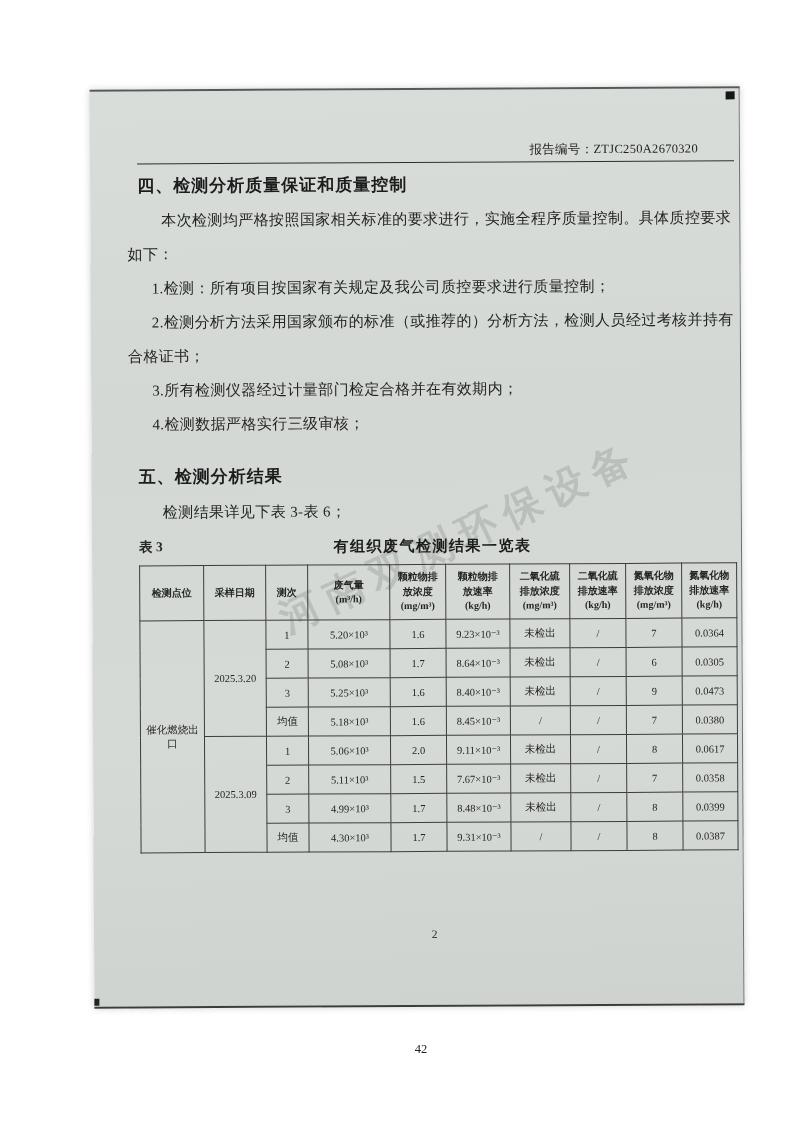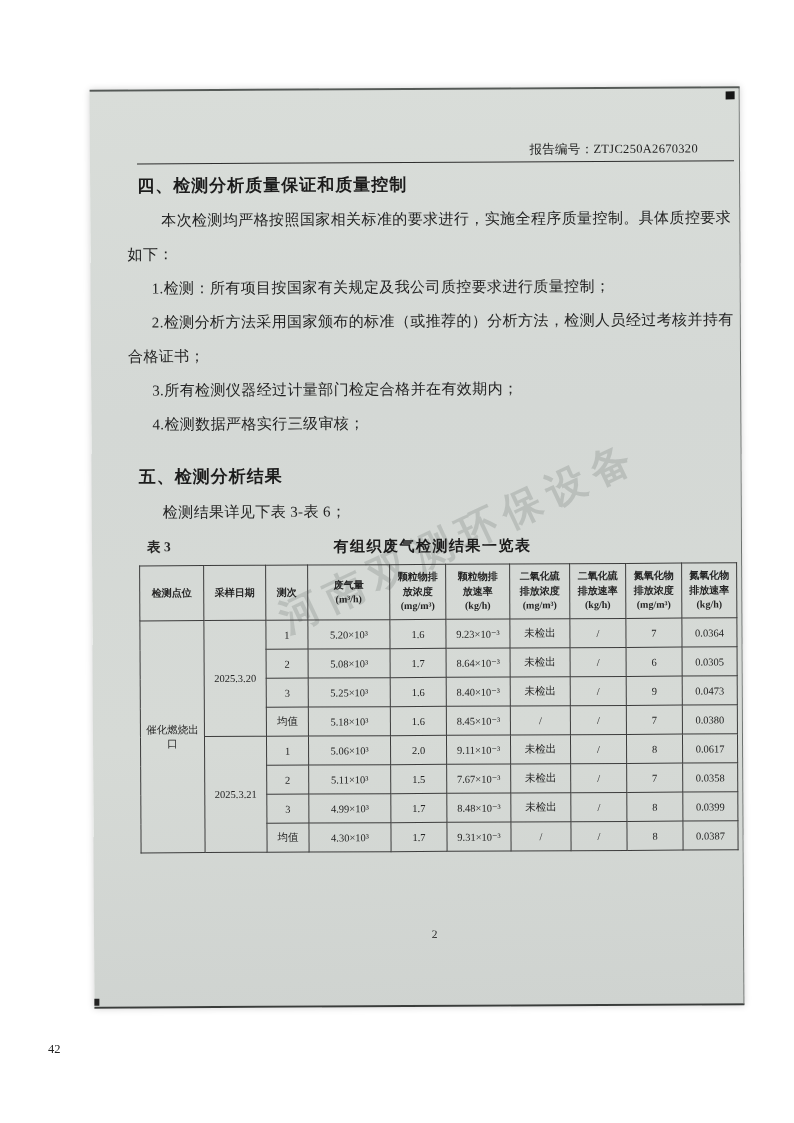--- a/index.html
+++ b/index.html
@@ -29,21 +29,21 @@
     letter-spacing:1px;
   }
   h2.sec5{margin-top:24px;}
   p.body-line{
     margin:0;font-size:15px;line-height:34px;letter-spacing:0.4px;color:#242424;
   }
   p.intro{margin-top:6px;text-indent:34px;}
   p.item{text-indent:24px;}
   p.intro5{margin-top:7px;text-indent:34px;}
   .caption{position:relative;margin-top:9px;height:24px;}
-  .caption-label{position:absolute;left:10px;top:0;font-size:13.5px;font-weight:bold;margin-left:8px;}
+  .caption-label{position:absolute;left:10px;top:0;font-size:13.5px;font-weight:bold;}
   .caption-title{
     display:block;text-align:center;font-size:15px;font-weight:bold;
     letter-spacing:1.5px;color:#1c1c1c;
   }
   table.results{
     margin-left:10px;margin-top:3px;border-collapse:collapse;table-layout:fixed;
     width:597px;font-size:10.5px;color:#242424;
   }
   table.results th,table.results td{
     border:1px solid #3c3c3c;text-align:center;vertical-align:middle;
@@ -58,21 +58,21 @@
     position:absolute;left:178px;top:505px;width:520px;
     transform:rotate(-25deg);transform-origin:0 0;
     font-size:40px;font-weight:bold;letter-spacing:9px;
     color:rgba(125,133,128,0.30);white-space:nowrap;pointer-events:none;
   }
   .paper-page-num{
     position:absolute;left:37px;width:607px;top:838px;
     text-align:center;font-size:11.5px;color:#2a2a2a;
   }
   .doc-page-num{
-    position:absolute;left:0;right:0;top:1042px;text-align:left;
+    position:absolute;left:0;right:0;top:1042px;text-align:center;
     font-size:12.5px;color:#222;text-indent:48px;
   }
   .mark-tr{position:absolute;right:4px;top:3px;width:9px;height:8px;background:#161616;}
   .mark-bl{position:absolute;left:0px;bottom:1px;width:5px;height:7px;background:#242424;}
 </style>
 </head>
 <body>
 
 <div class="paper">
   <div class="mark-tr"></div>
@@ -179,21 +179,21 @@
           <td>均值</td>
           <td>5.18×10³</td>
           <td>1.6</td>
           <td>8.45×10⁻³</td>
           <td>/</td>
           <td>/</td>
           <td>7</td>
           <td>0.0380</td>
         </tr>
         <tr>
-          <td rowspan="4">2025.3.21</td>
+          <td rowspan="4">2025.3.09</td>
           <td>1</td>
           <td>5.06×10³</td>
           <td>2.0</td>
           <td>9.11×10⁻³</td>
           <td>未检出</td>
           <td>/</td>
           <td>8</td>
           <td>0.0617</td>
         </tr>
         <tr>

